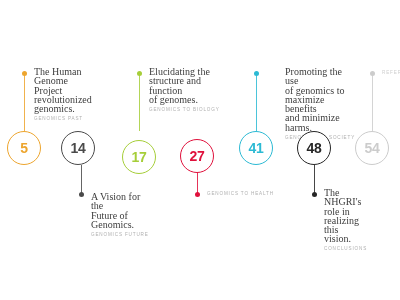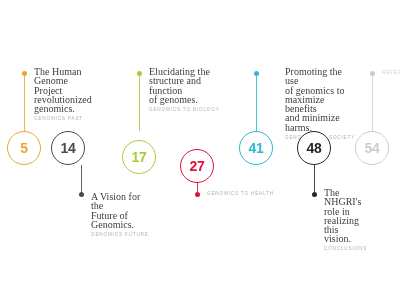--- a/index.html
+++ b/index.html
@@ -107,21 +107,21 @@
         <div class="block-title">The Human
 Genome Project
 revolutionized
 genomics.</div>
         <div class="block-cat">GENOMICS PAST</div>
       </div>
     </div>
     <div class="node" style="color: rgb(74, 74, 74);">
       <div class="stem" style="left: 81px; top: 165px; height: 29px;"></div>
       <div class="dot" style="left: 81px; top: 194px;"></div>
-      <div class="circle" style="left: 68px; top: 148px;">
+      <div class="circle" style="left: 78px; top: 148px;">
         <span class="circle-num">14</span>
       </div>
       <div class="block" style="left: 91px; top: 192px;">
         <div class="block-title">A Vision for the
 Future of Genomics.</div>
         <div class="block-cat">GENOMICS FUTURE</div>
       </div>
     </div>
     <div class="node" style="color: rgb(166, 206, 57);">
       <div class="stem" style="left: 139px; top: 73px; height: 58px;"></div>
@@ -132,21 +132,21 @@
       <div class="block" style="left: 149px; top: 67px;">
         <div class="block-title">Elucidating the
 structure and function
 of genomes.</div>
         <div class="block-cat">GENOMICS TO BIOLOGY</div>
       </div>
     </div>
     <div class="node" style="color: rgb(224, 17, 60);">
       <div class="stem" style="left: 197px; top: 165px; height: 29px;"></div>
       <div class="dot" style="left: 197px; top: 194px;"></div>
-      <div class="circle" style="left: 197px; top: 166px;">
+      <div class="circle" style="left: 197px; top: 156px;">
         <span class="circle-num">27</span>
       </div>
       <div class="block" style="left: 207px; top: 188px;">
         <div class="block-cat">GENOMICS TO HEALTH</div>
       </div>
     </div>
     <div class="node" style="color: rgb(44, 186, 212);">
       <div class="stem" style="left: 256px; top: 73px; height: 58px;"></div>
       <div class="dot" style="left: 256px; top: 73px;"></div>
       <div class="circle" style="left: 256px; top: 148px;">

